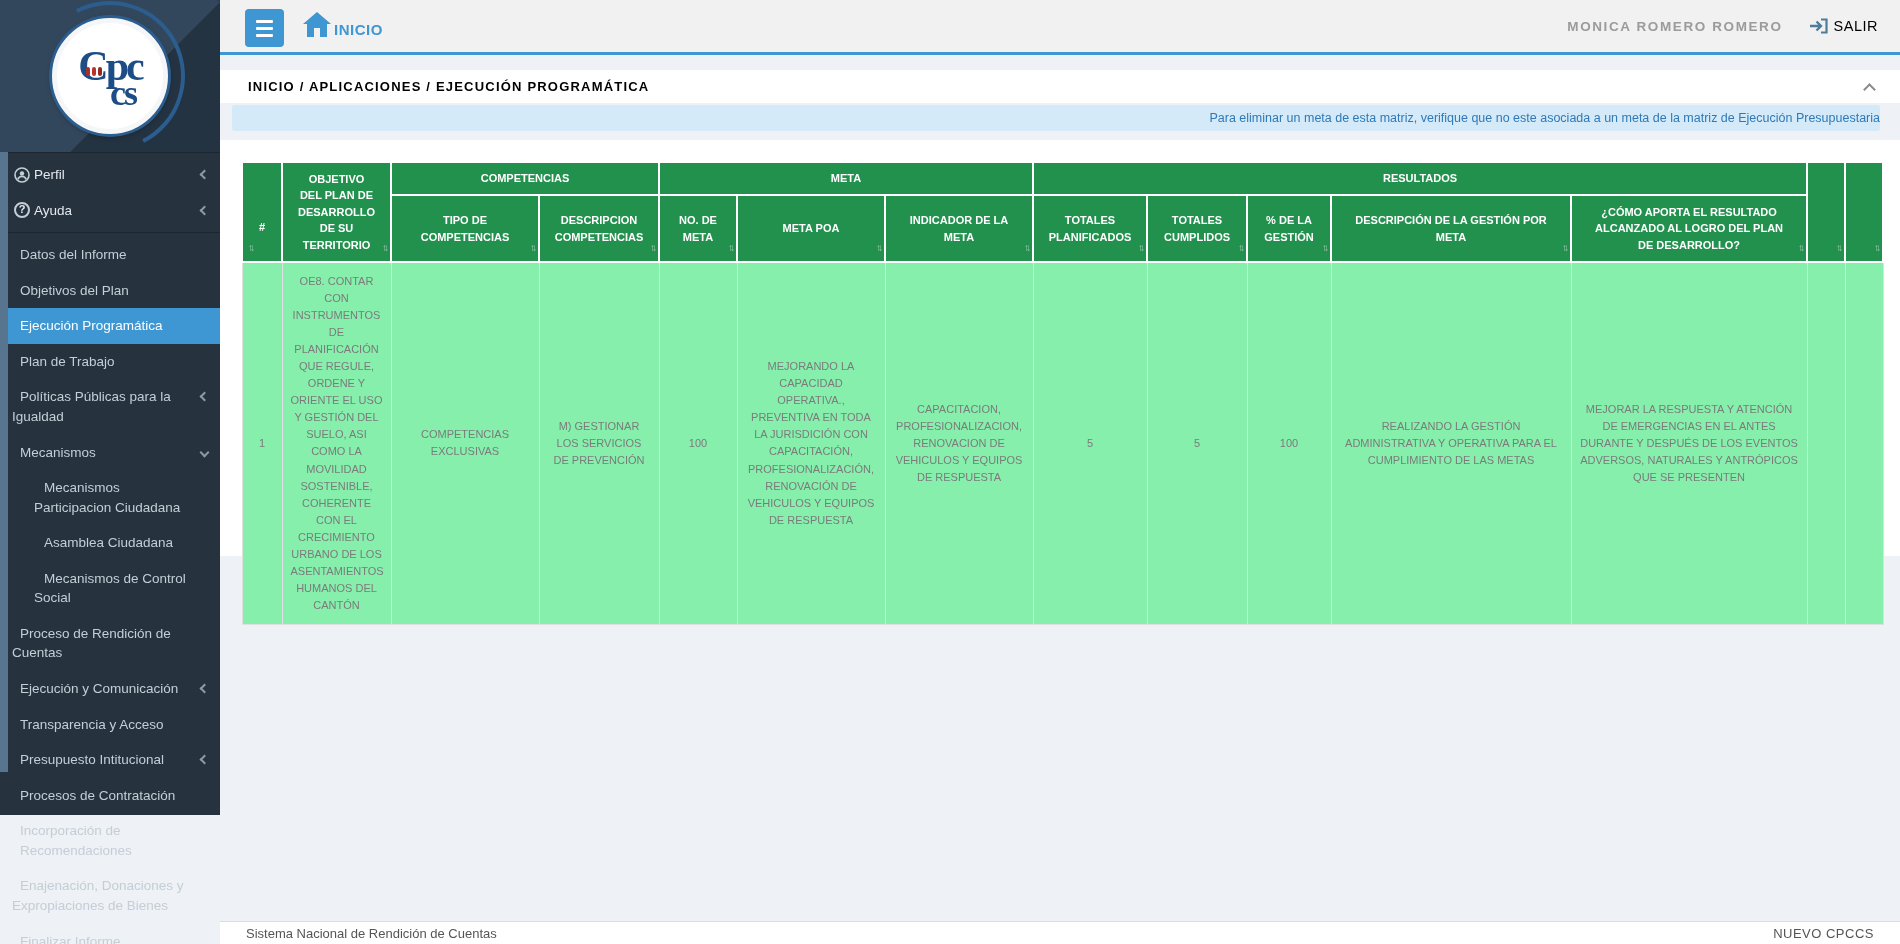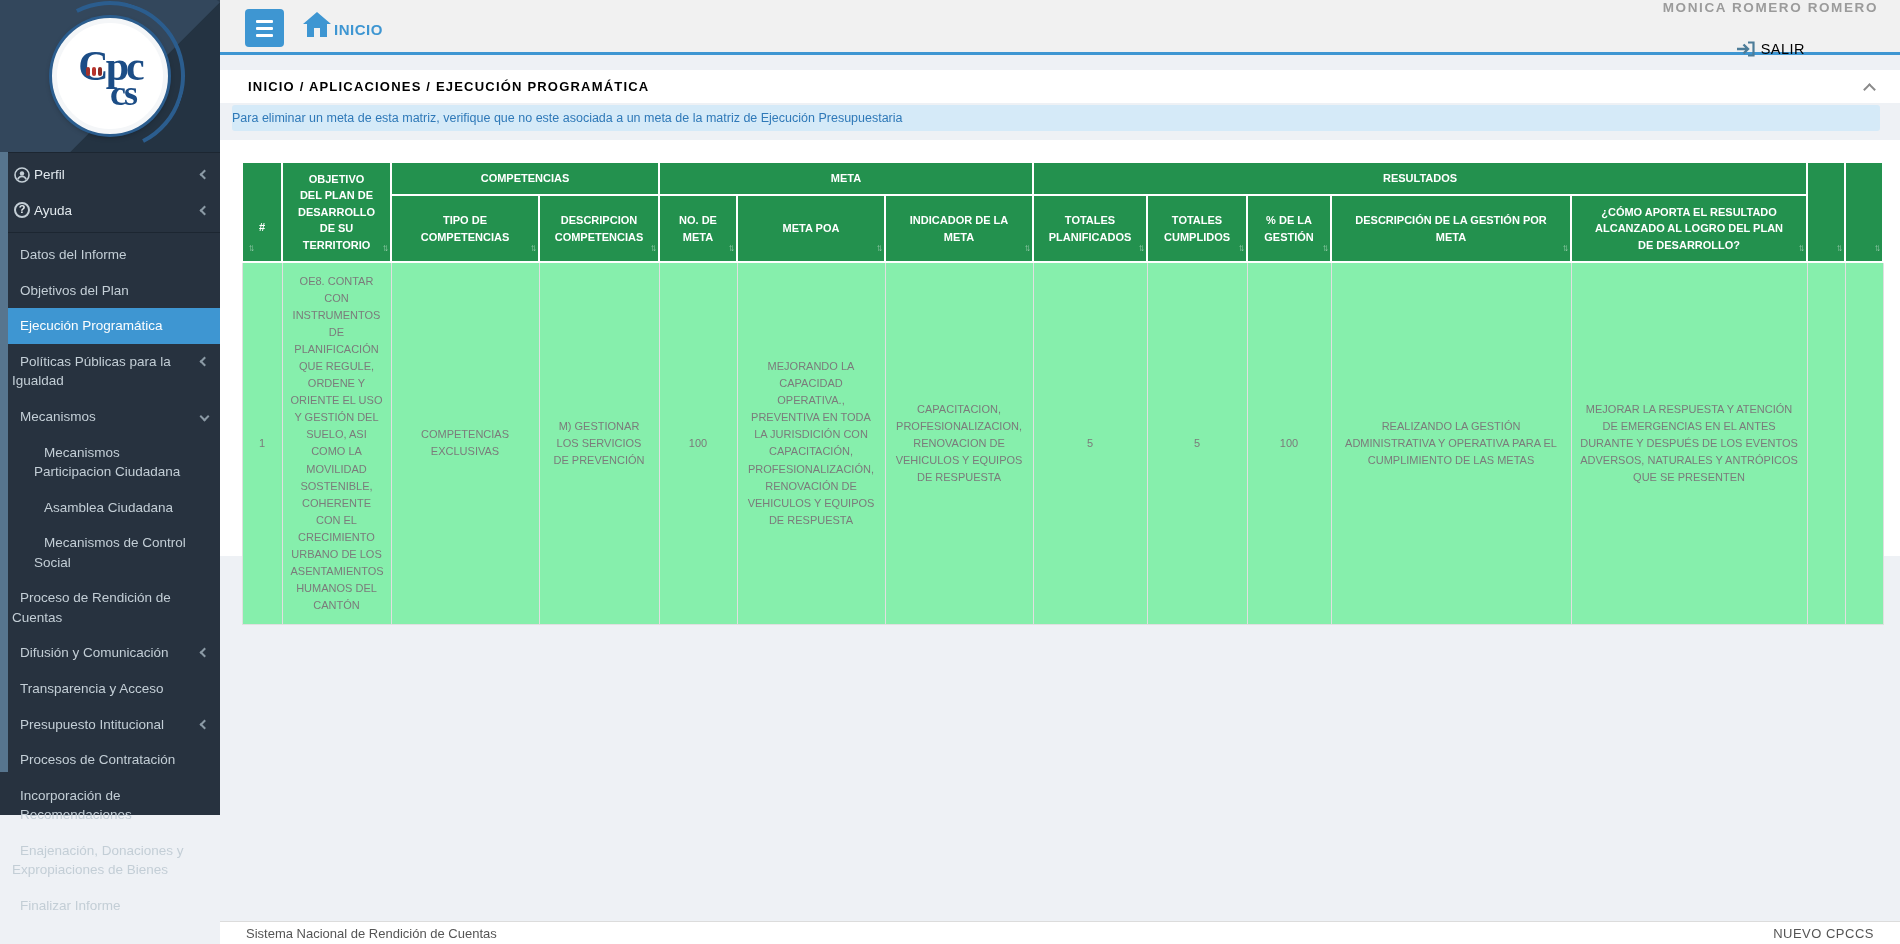--- a/index.html
+++ b/index.html
@@ -89,21 +89,21 @@
     background:#3e96d2; border:none; border-radius:4px; cursor:pointer;
     display:flex; flex-direction:column; align-items:center; justify-content:center; gap:4px;
   }
   .hamburger i { display:block; width:17px; height:3px; background:#fff; border-radius:1px; }
   .home-link {
     position:absolute; left:82px; top:10px; display:flex; align-items:flex-end; gap:2px;
     color:#3e96d2; font-weight:bold; font-size:15px; letter-spacing:.5px; cursor:pointer;
   }
   .user-area {
     position:absolute; right:22px; top:0; height:52px;
-    display:flex; align-items:center; gap:26px;flex-direction:column;
+    display:flex; align-items:center; gap:26px;
   }
   .user-name {
     color:#9b9b9b; font-size:13.5px; font-weight:bold; letter-spacing:1.6px; cursor:pointer;
   }
   .logout { display:flex; align-items:center; gap:6px; cursor:pointer;
     color:#000000; font-size:14.5px; letter-spacing:.5px; }
 
   
   .crumbbar {
     position:absolute; left:220px; top:70px; width:1680px; height:33px;
@@ -116,21 +116,21 @@
   .collapse-chev {
     position:absolute; right:26px; top:15px; width:9px; height:9px;
     border-left:2px solid #8a8a8a; border-bottom:2px solid #8a8a8a;
     transform:rotate(135deg); cursor:pointer;
   }
 
   
   .alertbar {
     position:absolute; left:232px; top:105px; width:1648px; height:26px;
     background:#d5eaf8; border-radius:3px;
-    display:flex; align-items:center; justify-content:flex-start;
+    display:flex; align-items:center; justify-content:flex-end;
     color:#2f79b8; font-size:12.5px;
   }
 
   
   .panel {
     position:absolute; left:220px; top:140px; width:1680px; height:416px;
     background:#fff;
   }
   table.matrix {
     position:absolute; left:21px; top:21px;
@@ -199,27 +199,28 @@
       <span class="chev chev-left"></span>
     </li>
     <li class="hdr divider-after" style="padding-bottom:12px">
       <span class="qicon">?</span>
       <span>Ayuda</span>
       <span class="chev chev-left"></span>
     </li>
     <li class="leaf" style="padding-top:12px"><span>Datos del Informe</span></li>
     <li class="leaf"><span>Objetivos del Plan</span></li>
     <li class="leaf active"><span>Ejecución Programática</span></li>
+    <li class="leaf"><span>Plan de Trabajo</span></li>
     <li class="sect"><span>Políticas Públicas para la Igualdad</span><span class="chev chev-left"></span></li>
     <li class="sect"><span>Mecanismos</span><span class="chev chev-down"></span></li>
     <li class="sub"><span>Mecanismos Participacion Ciudadana</span></li>
     <li class="sub"><span>Asamblea Ciudadana</span></li>
     <li class="sub"><span>Mecanismos de Control Social</span></li>
     <li class="sect"><span>Proceso de Rendición de Cuentas</span></li>
-    <li class="sect"><span>Difusión y Comunicación</span><span class="chev chev-left"></span></li>
+    <li class="sect"><span>Ejecución y Comunicación</span><span class="chev chev-left"></span></li>
     <li class="leaf"><span>Transparencia y Acceso</span></li>
     <li class="sect"><span>Presupuesto Intitucional</span><span class="chev chev-left"></span></li>
     <li class="leaf"><span>Procesos de Contratación</span></li>
     <li class="leaf"><span>Incorporación de Recomendaciones</span></li>
     <li class="leaf" style="padding-left:12px;text-indent:8px"><span>Enajenación, Donaciones y Expropiaciones de Bienes</span></li>
     <li class="leaf"><span>Finalizar Informe</span></li>
   </ul>
 </div>
 
 <div class="topbar">

